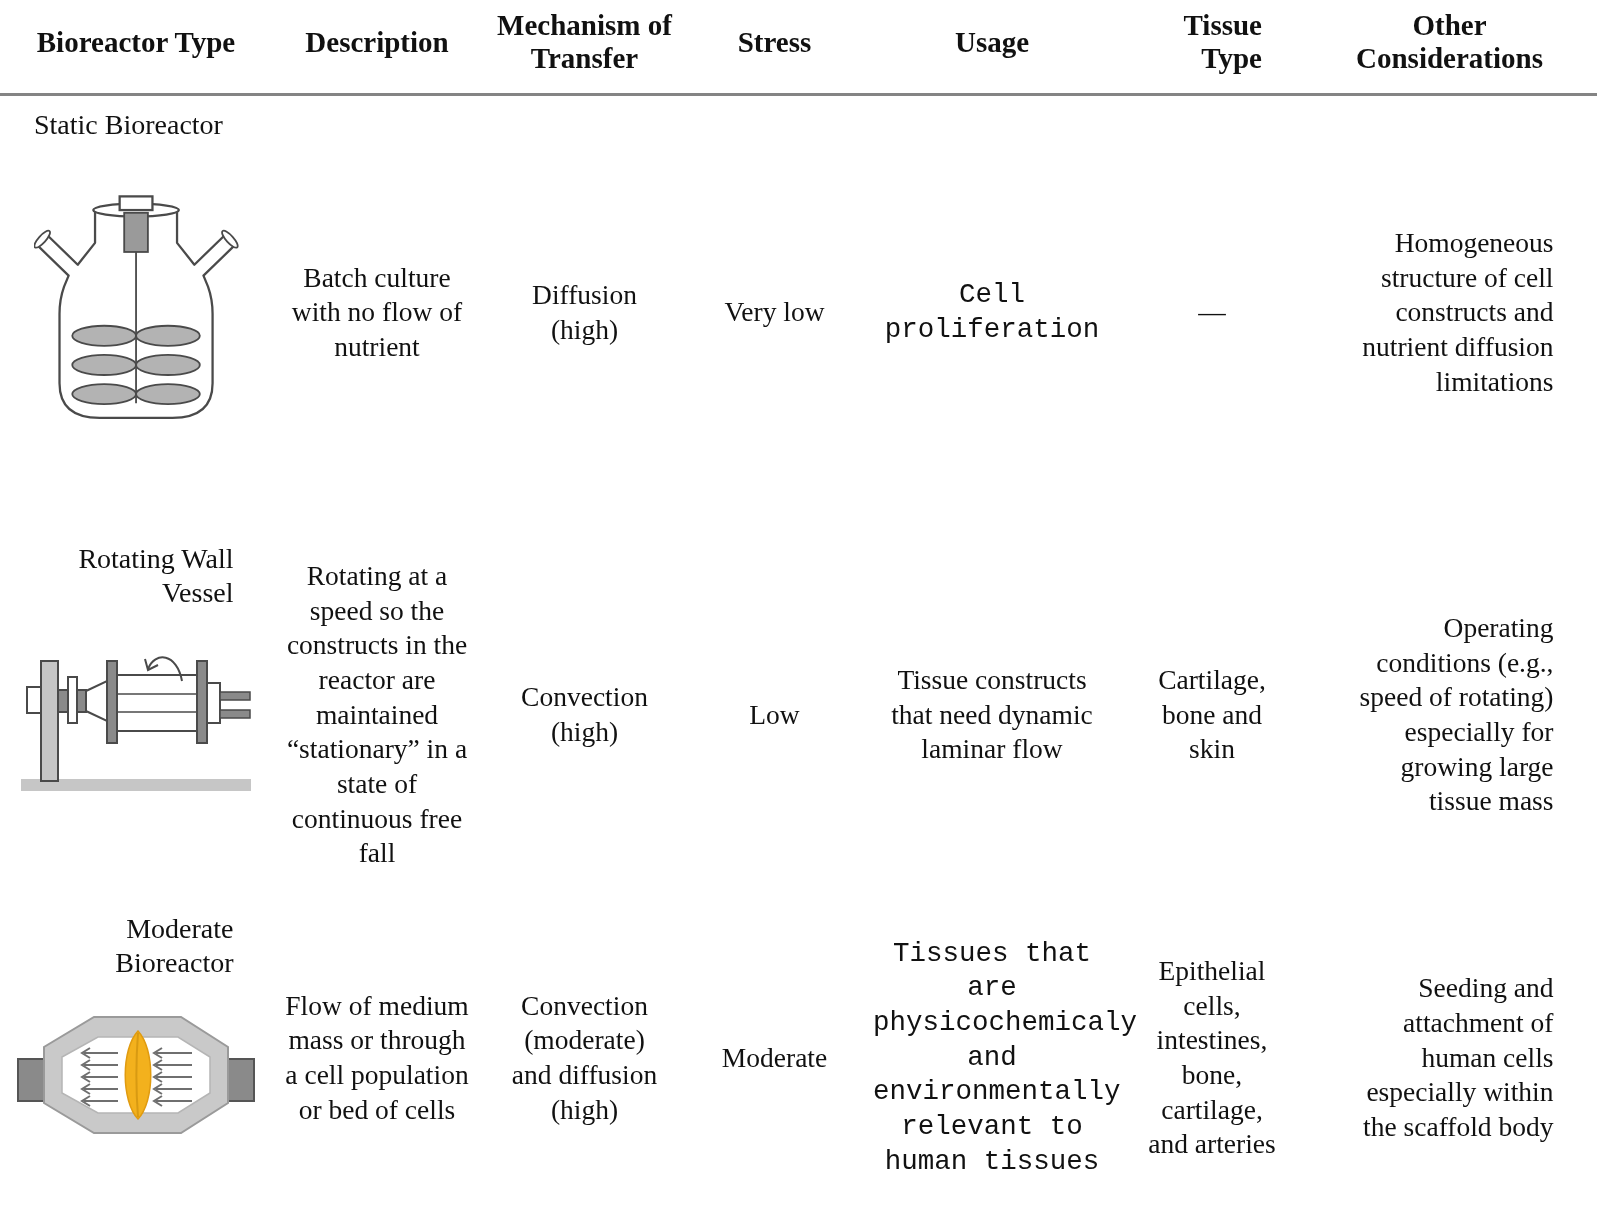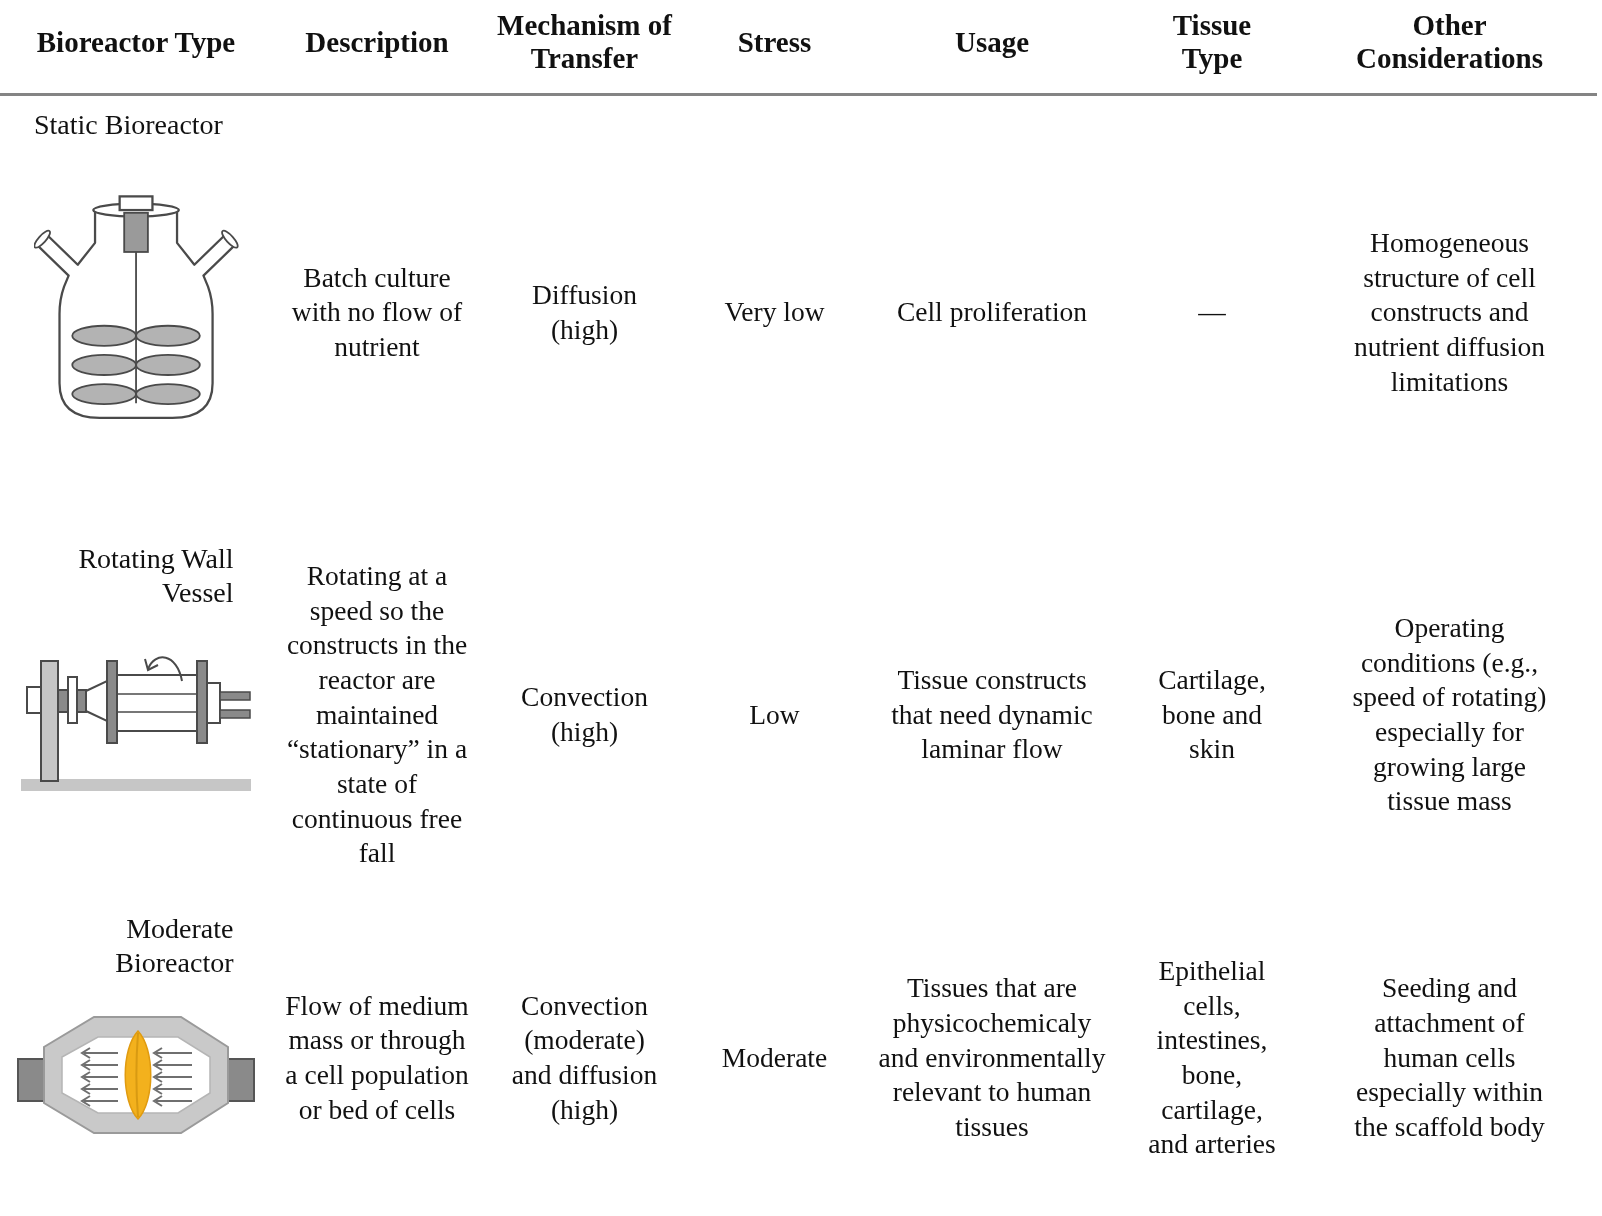--- a/index.html
+++ b/index.html
@@ -17,21 +17,21 @@
   col.c4 { width: 175px; } col.c5 { width: 260px; } col.c6 { width: 180px; }
   col.c7 { width: 295px; }
 
   thead th {
     font-weight: 700; font-size: 29px; line-height: 1.15;
     vertical-align: middle; text-align: center;
     height: 94px; border-bottom: 3px solid #848484; padding-bottom: 8px;
   }
   thead th .hwrap { display: inline-block; }
   th.h3 .hwrap { max-width: 185px; }
-  th.h6 .hwrap { max-width: 100px; }
+  th.h6 .hwrap { max-width: 100px; text-align: right; }
   th.h7 .hwrap { max-width: 245px; }
 
   tbody td {
     vertical-align: middle; text-align: center;
     font-size: 27.5px; line-height: 1.26;
   }
   tr.row1 { height: 436px; }
   tr.row2 { height: 370px; }
   tr.row3 { height: 316px; }
 
@@ -42,23 +42,23 @@
 
   .illu { display: block; margin: 0 auto; }
   .illu-flask     { margin-top: 42px; }
   .illu-rwv       { margin-top: 24px; }
   .illu-perfusion { margin-top: 28px; }
 
   .cell { display: inline-block; }
   td.c2 .cell { max-width: 192px; }
   td.c3 .cell { max-width: 160px; }
   td.c5 .cell { max-width: 218px; }
-  td.c5 .cell.wide { max-width: 238px; }
+  td.c5 .cell.wide { max-width: 238px; font-family: Liberation Mono, monospace; }
   td.c6 .cell { max-width: 140px; }
-  td.c7 .cell { max-width: 208px; }
+  td.c7 .cell { max-width: 208px; text-align: right; }
 </style>
 </head>
 <body>
 
 <table class="bio-table">
   <colgroup>
     <col class="c1">
       <col class="c2">
       <col class="c3">
       <col class="c4">

